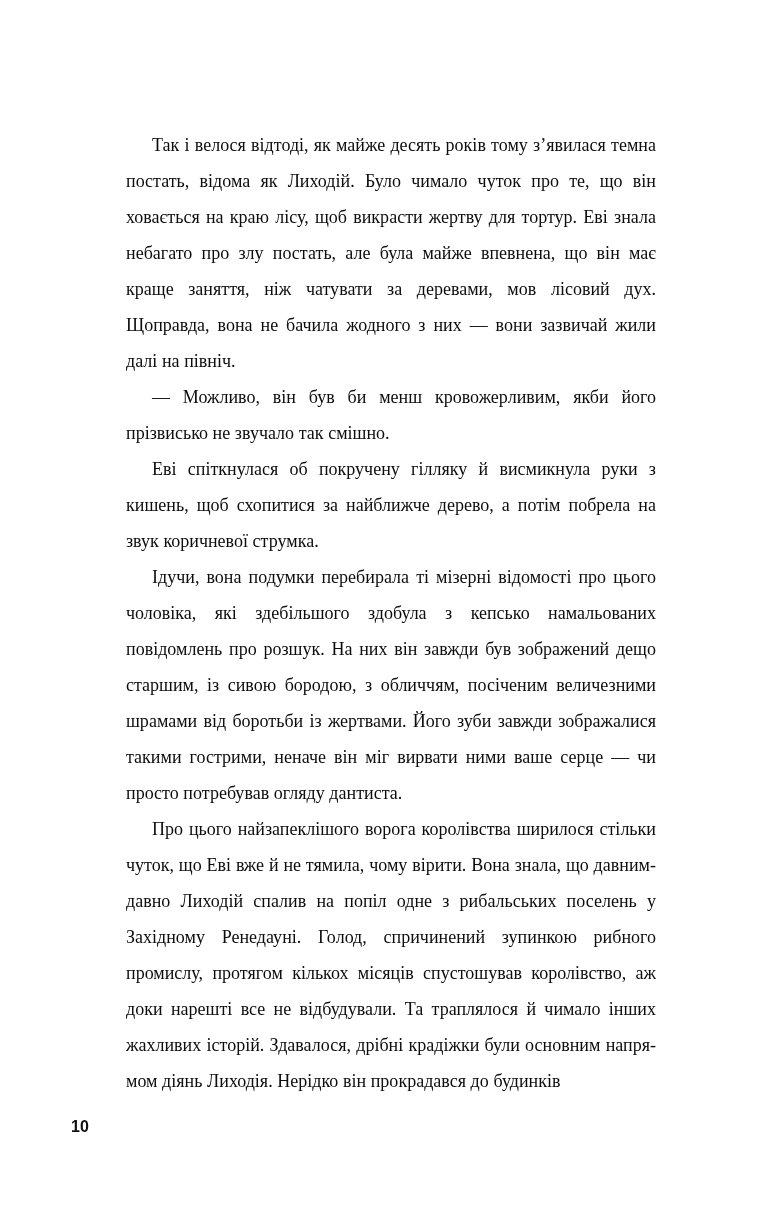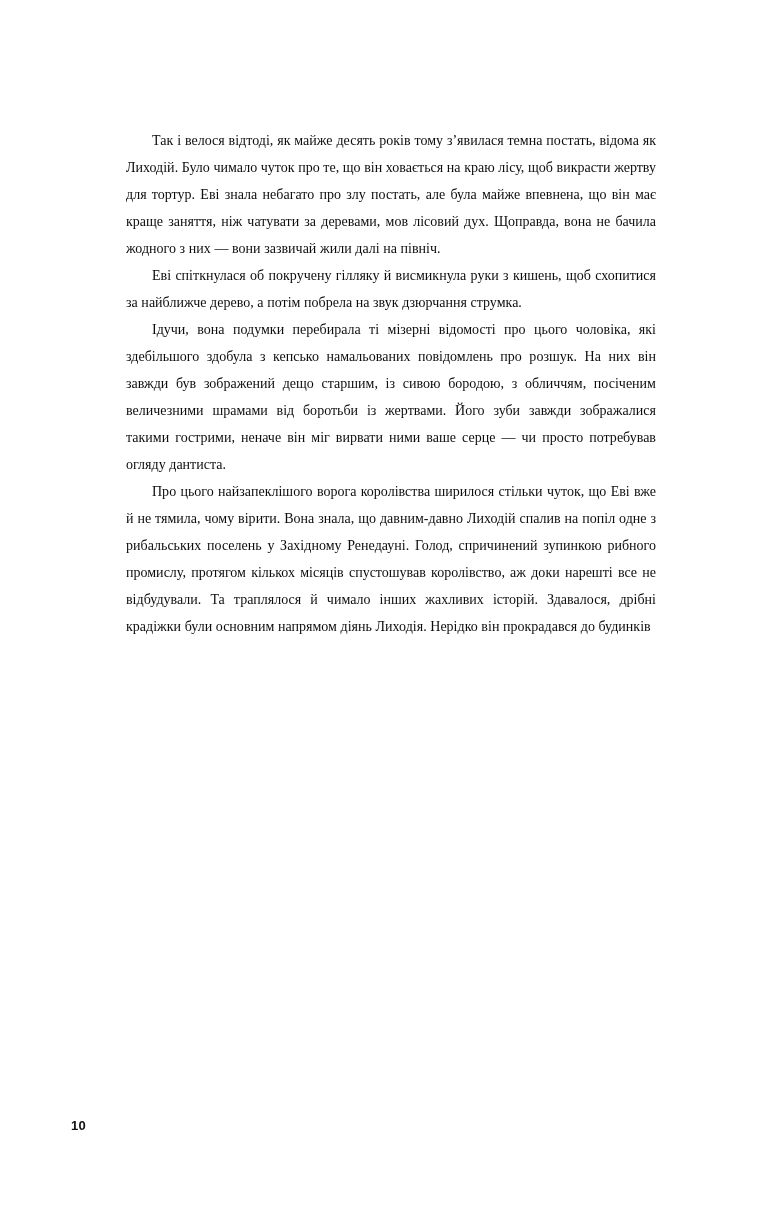--- a/index.html
+++ b/index.html
@@ -27,52 +27,53 @@
   
   .text-block {
     position: absolute;
     left: 126px;
     top: 127px;
     width: 530px;
   }
 
   .para {
     margin: 0;
-    font-size: 14px;
-    line-height: 27px;
+    font-size: 18px;
+    line-height: 36px;
     text-align: justify;
     text-justify: inter-word;
     text-indent: 26px;
     hyphens: manual;
     word-spacing: 0.1px;
     letter-spacing: 0.01px;
   }
   
   .para:last-child { margin-bottom: 4px; }
 
   
   .folio {
     position: absolute;
     left: 71px;
     top: 1119px;
     font-family: "Liberation Sans", "DejaVu Sans", sans-serif;
     font-weight: 700;
-    font-size: 13px;
+    font-size: 16px;
     line-height: 1;
     color: #111111;
     letter-spacing: 0.2px;
   }
 </style>
 </head>
 <body>
 
 <div class="page">
 
   <div class="text-block">
     <p class="para">Так і велося відтоді, як майже десять років тому з’яви­лася темна постать, відома як Лиходій. Було чимало чуток про те, що він ховається на краю лісу, щоб викрасти жертву для тортур. Еві знала небагато про злу постать, але була майже впевнена, що він має краще заняття, ніж чатувати за деревами, мов лісовий дух. Щоправда, вона не бачила жодного з них — вони зазвичай жили далі на північ.</p>
-    <p class="para">Еві спіткнулася об покручену гілляку й висмикнула ру­ки з кишень, щоб схопитися за найближче дерево, а потім побрела на звук дзюрчання струмка.</p>
+    <p class="para">— Можливо, він був би менш кровожерливим, якби йо­го прізвисько не звучало так смішно.</p>
+    <p class="para">Еві спіткнулася об покручену гілляку й висмикнула ру­ки з кишень, щоб схопитися за найближче дерево, а потім побрела на звук коричневої струмка.</p>
     <p class="para">Ідучи, вона подумки перебирала ті мізерні відомості про цього чоловіка, які здебільшого здобула з кепсько на­мальованих повідомлень про розшук. На них він завжди був зображений дещо старшим, із сивою бородою, з об­личчям, посіченим величезними шрамами від боротьби із жертвами. Його зуби завжди зображалися такими го­стрими, неначе він міг вирвати ними ваше серце — чи просто потребував огляду дантиста.</p>
     <p class="para">Про цього найзапеклішого ворога королівства шири­лося стільки чуток, що Еві вже й не тямила, чому вірити. Вона знала, що давним-давно Лиходій спалив на попіл од­не з рибальських поселень у Західному Ренедауні. Голод, спричинений зупинкою рибного промислу, протягом кіль­кох місяців спустошував королівство, аж доки нарешті все не відбудували. Та траплялося й чимало інших жахливих історій. Здавалося, дрібні крадіжки були основним напря­мом діянь Лиходія. Нерідко він прокрадався до будинків</p>
   </div>
 
   <div class="folio">10</div>
 
 </div>
 
 </body></html>

